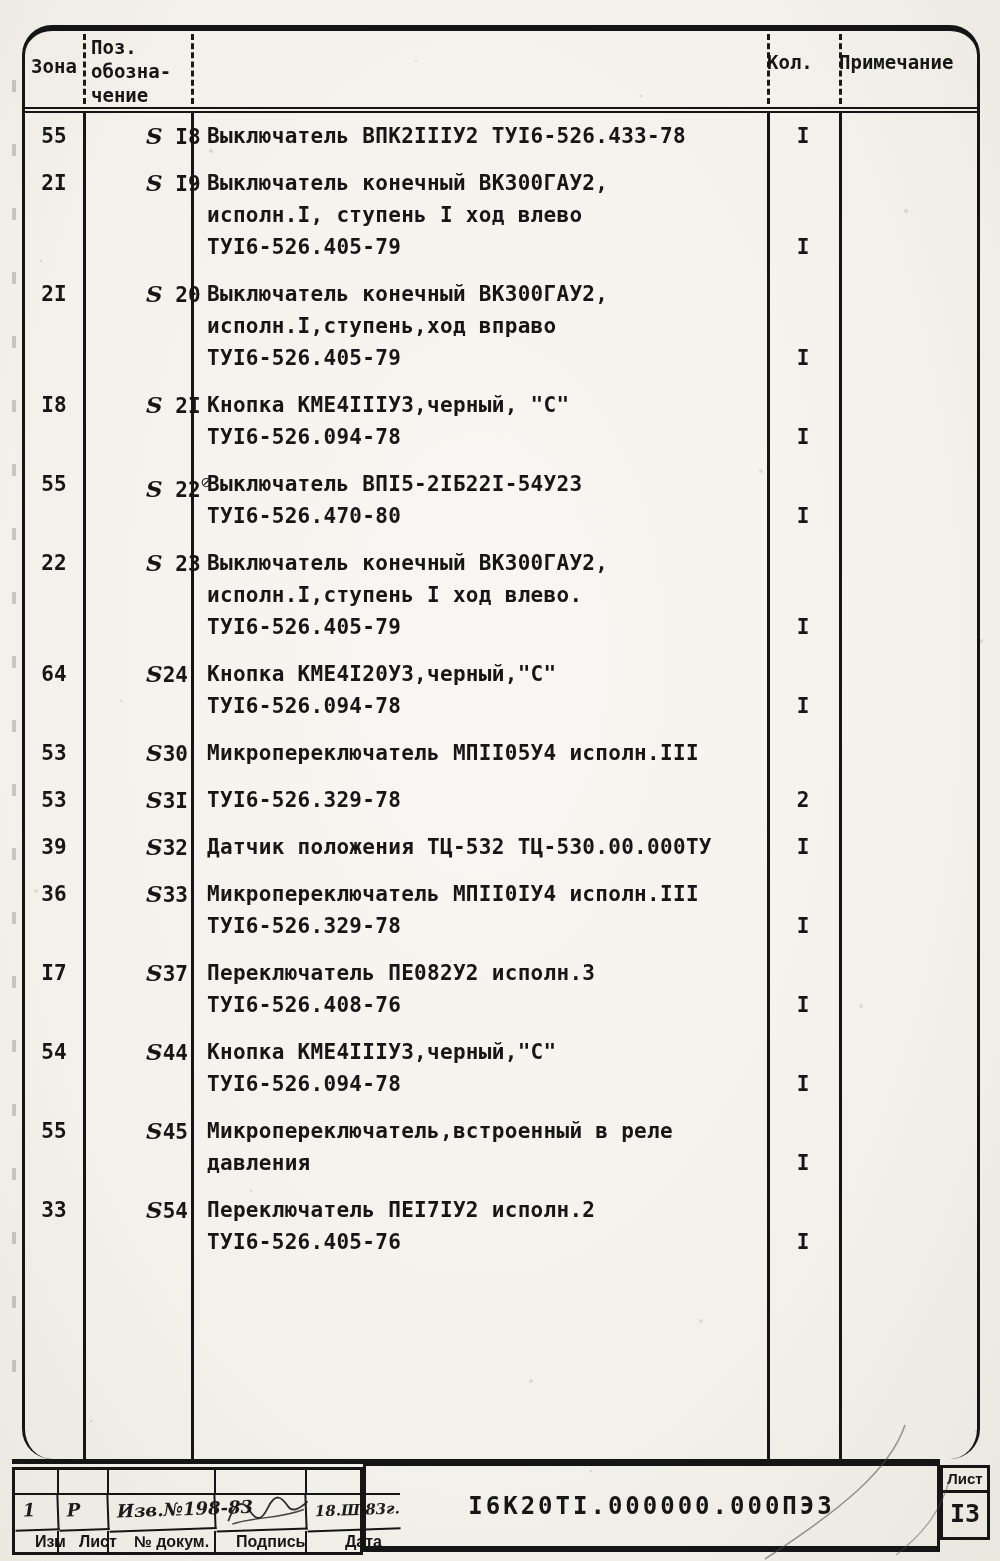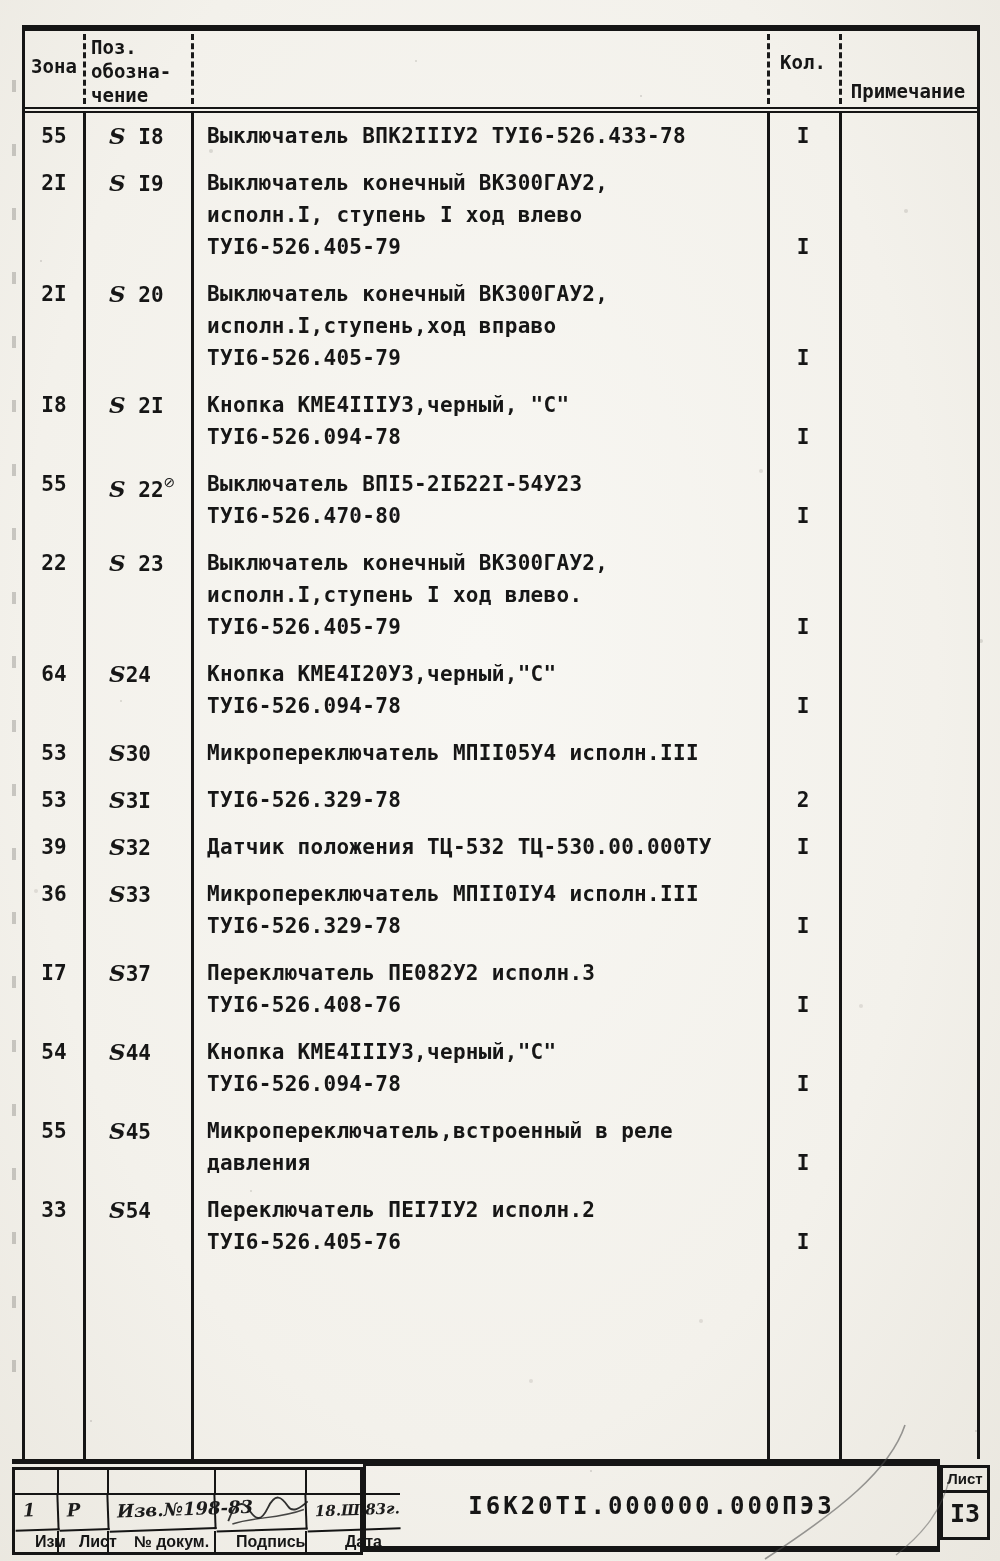--- a/index.html
+++ b/index.html
@@ -30,41 +30,41 @@
       860px 1005px 0 1px rgba(70,65,58,.12), 250px 1190px 0 0 rgba(70,65,58,.18),
       700px 1320px 0 1px rgba(70,65,58,.12), 90px 1420px 0 0 rgba(70,65,58,.2),
       530px 1380px 0 1px rgba(70,65,58,.12), 975px 1430px 0 0 rgba(70,65,58,.2),
       40px 260px 0 0 rgba(70,65,58,.2), 35px 890px 0 1px rgba(70,65,58,.12),
       590px 1470px 0 0 rgba(70,65,58,.2), 415px 60px 0 0 rgba(70,65,58,.18);
   }
   
   .main-table{
     position:absolute;left:22px;top:25px;width:958px;height:1434px;
     border-left:3px solid #151515;border-right:3px solid #151515;
-    border-top:6px solid #151515;box-sizing:border-box;
+    border-top:6px solid #151515;box-sizing:border-box;border-radius:30px;
   }
   .thead{
     position:relative;height:76px;border-bottom:6px double #151515;box-sizing:content-box;
     font-weight:700;font-size:19px;
   }
   .hdash{position:absolute;top:3px;bottom:3px;width:0;border-left:3px dashed #1a1a1a;}
   .hdash.d1{left:58px}.hdash.d2{left:166px}.hdash.d3{left:742px}.hdash.d4{left:814px}
   .h-zone{position:absolute;left:0;top:24px;width:58px;text-align:center;}
   .h-pos{position:absolute;left:66px;top:4px;line-height:24px;}
   .h-name{position:absolute;left:166px;top:26px;width:576px;text-align:center;letter-spacing:1px;}
-  .h-qty{position:absolute;left:742px;top:20px;width:72px;text-align:center;}
-  .h-note{position:absolute;left:814px;top:20px;right:0;text-align:center;margin-top:29px;}
+  .h-qty{position:absolute;left:742px;top:20px;width:72px;}
+  .h-note{position:absolute;left:814px;top:20px;right:0;}
   .col-line{position:absolute;top:82px;bottom:0;width:3px;background:#151515;}
   .col-line.c1{left:58px}.col-line.c2{left:166px}.col-line.c3{left:742px}.col-line.c4{left:814px}
   .tbody{position:absolute;left:0;top:82px;right:0;bottom:0;padding-top:8px;overflow:hidden;}
   .entry{margin-bottom:15px;}
   .line{display:grid;grid-template-columns:58px 108px 576px 72px 1fr;height:32px;
         font-size:21px;font-weight:700;line-height:30px;white-space:pre;}
   .c-zone{text-align:center;}
-  .c-pos{padding-left:26px;}
+  .c-pos{padding-left:26px;margin-left:37px;}
   .c-pos .pletter{font-family:"DejaVu Serif",serif;font-style:italic;font-size:23px;}
   .c-pos sup{font-family:"DejaVu Sans",sans-serif;font-size:14px;font-weight:400;position:relative;top:-2px;}
   .c-name{padding-left:16px;letter-spacing:.3px;}
   .c-qty{text-align:center;}
   
   .hline-footer-top{position:absolute;left:12px;top:1459px;width:928px;height:5px;background:#151515;}
   .stamp{
     position:absolute;left:12px;top:1467px;width:351px;height:88px;
     border:3px solid #151515;box-sizing:border-box;
     display:grid;grid-template-columns:44px 50px 107px 91px 1fr;grid-template-rows:25px 36px 1fr;

